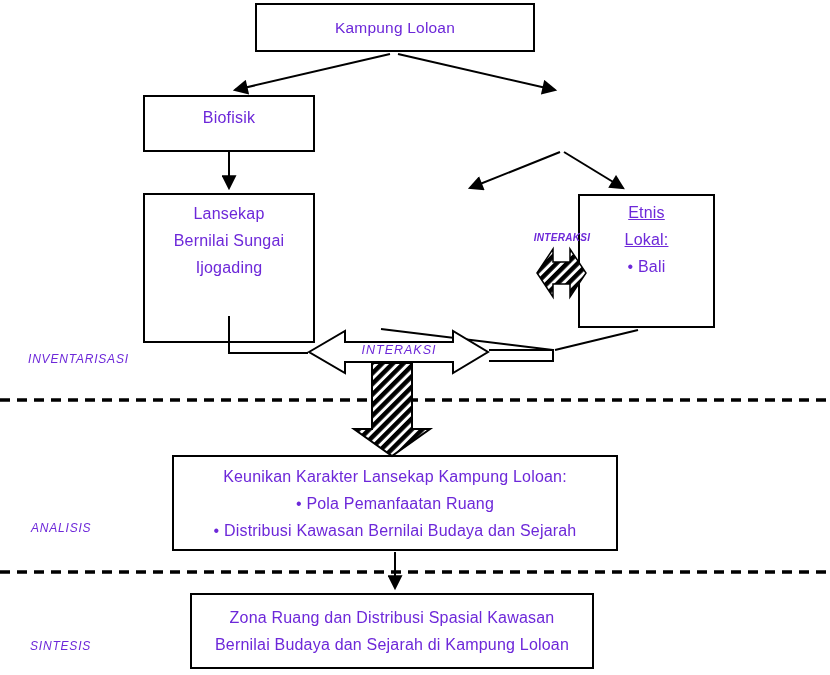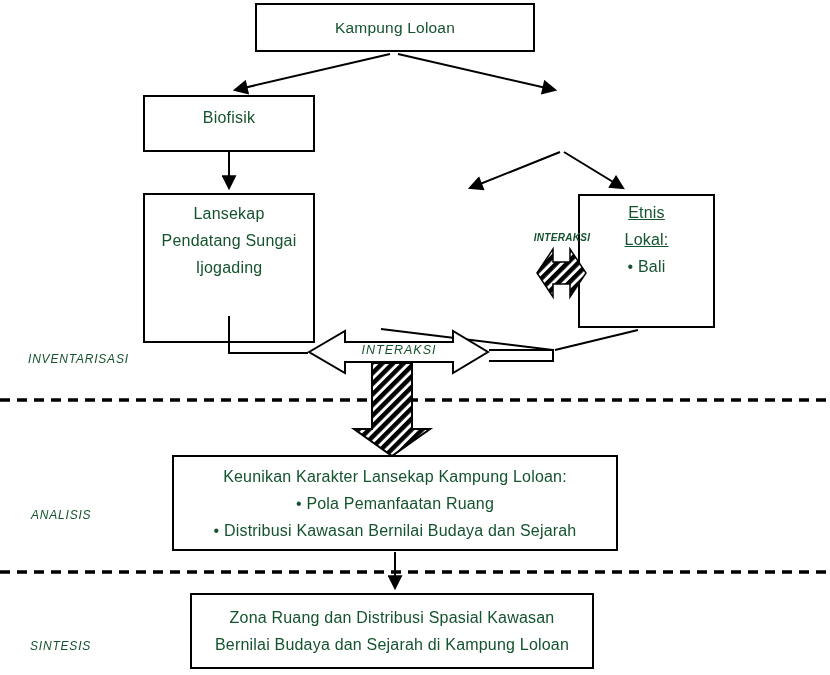--- a/index.html
+++ b/index.html
@@ -1,18 +1,18 @@
 <!DOCTYPE html>
 <html><head>
 <meta charset="utf-8">
 <style>
   html,body{margin:0;padding:0;background:#fff;}
   #stage{
     position:relative;width:830px;height:675px;background:#fff;
-    font-family:"Liberation Sans","DejaVu Sans",sans-serif;color:#14532d;overflow:hidden;border-radius:9px;
+    font-family:"Liberation Sans","DejaVu Sans",sans-serif;color:#6d28d9;overflow:hidden;border-radius:9px;
   }
   .box{
     position:absolute;background:#fff;border:2px solid #000;box-sizing:border-box;
     display:flex;flex-direction:column;align-items:center;justify-content:center;
     text-align:center;font-size:16px;line-height:27px;letter-spacing:0.2px;z-index:1;
   }
   .box.top-align{justify-content:flex-start;}
   .u{text-decoration:underline;}
   #svg-layer{position:absolute;left:0;top:0;width:830px;height:675px;z-index:2;pointer-events:none;}
   .stage-label{
@@ -32,40 +32,40 @@
   
   #box-kampung  {left:255px;top:3px;  width:280px;height:49px;font-size:15.5px;}
   #box-biofisik {left:143px;top:95px; width:172px;height:57px;padding-top:7px;}
   #box-sosial   {left:450px;top:94px; width:226px;height:58px;padding-top:7px;}
   #box-lansekap {left:143px;top:193px;width:172px;height:150px;padding-top:5px;}
   #box-pendatang{left:377px;top:194px;width:170px;height:134px;padding-top:3px;}
   #box-lokal    {left:578px;top:194px;width:137px;height:134px;padding-top:3px;}
   #box-keunikan {left:172px;top:455px;width:446px;height:96px;}
   #box-zona     {left:190px;top:593px;width:404px;height:76px;}
   #lbl-inventarisasi{left:28px;top:352px;}
-  #lbl-analisis {left:31px;top:508px;}
+  #lbl-analisis {left:31px;top:521px;}
   #lbl-sintesis {left:30px;top:639px;}
 </style>
 </head>
 <body>
 
 <div id="stage">
 
   <div class="box" id="box-kampung">
     <div>Kampung Loloan</div>
   </div>
 
   <div class="box top-align" id="box-biofisik">
     <div>Biofisik</div>
   </div>
 
 
   <div class="box top-align" id="box-lansekap">
     <div>Lansekap</div>
-    <div>Pendatang Sungai</div>
+    <div>Bernilai Sungai</div>
     <div>Ijogading</div>
   </div>
 
 
   <div class="box top-align" id="box-lokal">
     <div class="u">Etnis</div>
     <div class="u">Lokal:</div>
     <div>• Bali</div>
   </div>
 

